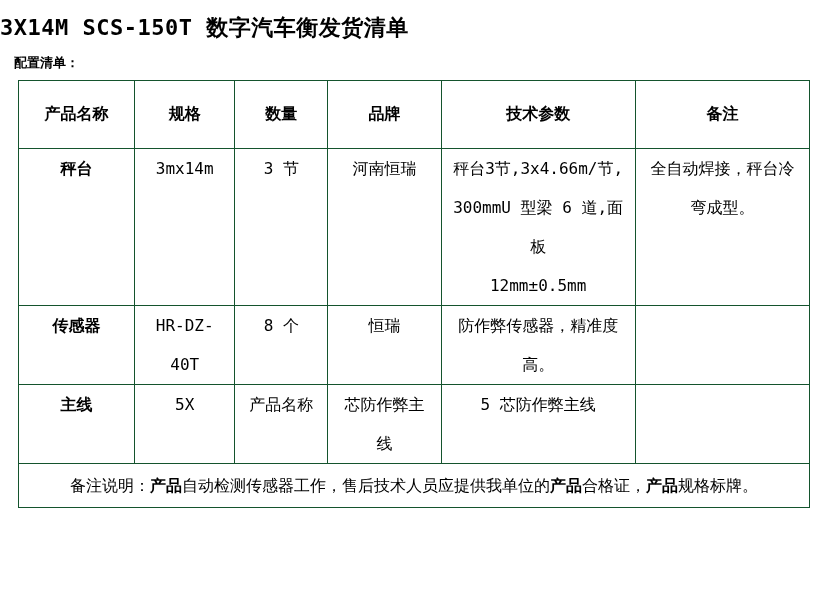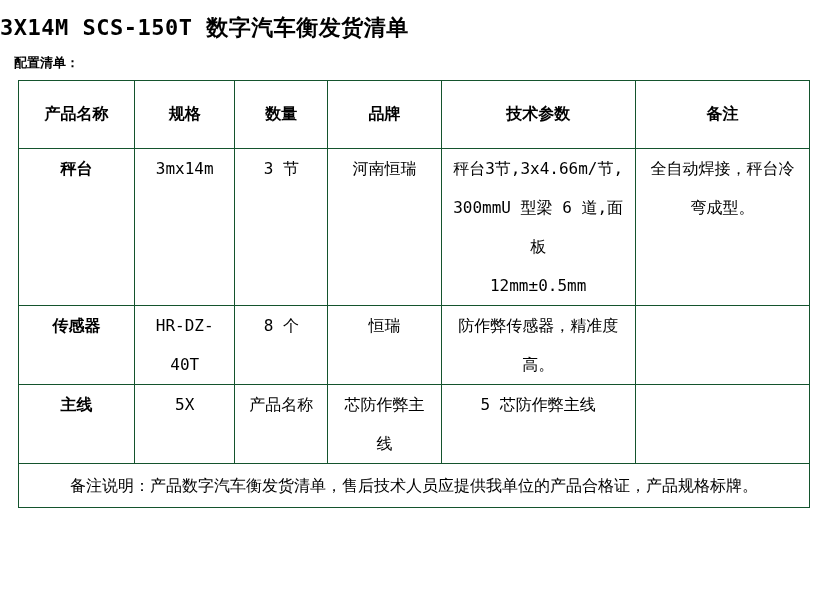--- a/index.html
+++ b/index.html
@@ -52,21 +52,21 @@
   .ship-table tbody tr:nth-child(2) { height: 78px; }
   .ship-table tbody tr:nth-child(3) { height: 78px; }
   .ship-table tbody tr:nth-child(4) { height: 39px; }
   .ship-table tbody tr:nth-child(5) { height: 40px; padding-left: 33px; }
   .ship-table tbody tr.remark-row { height: 43px; }
   .ship-table tbody tr.remark-row td {
     line-height: 43px;
     white-space: normal;
   }
   .remark-label { font-weight: normal; }
-  .seg-bold { font-weight: normal; }
+  .seg-bold { font-weight: bold; }
   .seg-normal { font-weight: normal; }
 </style>
 </head>
 <body>
 
 <div class="title">3X14M SCS-150T 数字汽车衡发货清单</div>
 
 <div class="config-label">配置清单：</div>
 
 <table class="ship-table">
@@ -111,16 +111,16 @@
       </tr>
       <tr>
         <td class="col-name">主线</td>
         <td class="col-spec">5X</td>
         <td class="col-qty">产品名称</td>
         <td class="col-brand">芯防作弊主线</td>
         <td class="col-params">5 芯防作弊主线</td>
         <td class="col-note"></td>
       </tr>
       <tr class="remark-row">
-        <td colspan="6"><span class="remark-label">备注说明：</span><span class="seg-bold">产品</span><span class="seg-normal">数字汽车衡发货清单，售后技术人员应提供我单位的</span><span class="seg-bold">产品</span><span class="seg-normal">合格证，</span><span class="seg-bold">产品</span><span class="seg-normal">规格标牌。</span></td>
+        <td colspan="6"><span class="remark-label">备注说明：</span><span class="seg-bold">产品</span><span class="seg-normal">自动检测传感器工作，售后技术人员应提供我单位的</span><span class="seg-bold">产品</span><span class="seg-normal">合格证，</span><span class="seg-bold">产品</span><span class="seg-normal">规格标牌。</span></td>
       </tr>
     </tbody>
 </table>
 
 </body></html>

